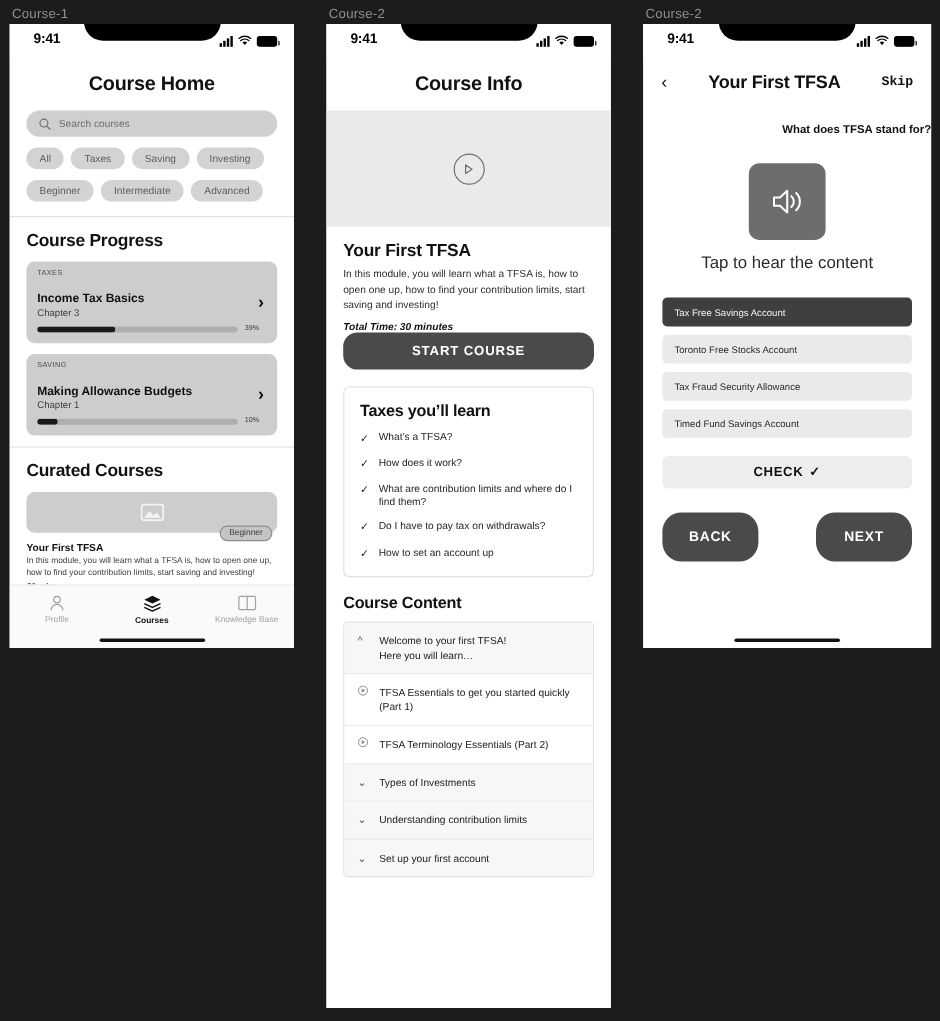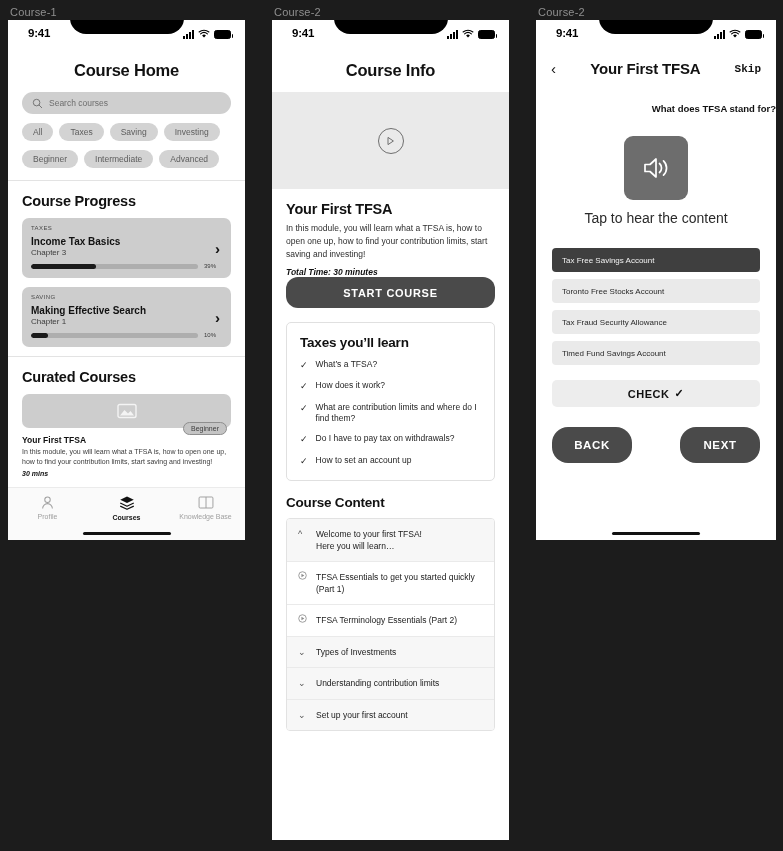--- a/index.html
+++ b/index.html
@@ -124,21 +124,21 @@
     letter-spacing: -.2px;
   }
   .prog-card {
     background: #cdcdcd;
     border-radius: 7px;
     padding: 7px 9px 9px;
     margin-bottom: 9px;
     position: relative;
   }
   .prog-cat { font-size: 6px; color: #4a4a4a; letter-spacing: .4px; }
-  .prog-name { font-size: 10px; font-weight: bold; color: #111; margin-top: 5px; }
+  .prog-name { font-size: 10px; font-weight: bold; color: #111; margin-top: 13px; }
   .prog-chap { font-size: 8px; color: #3c3c3c; margin-top: 1px; }
   .prog-row { display: flex; align-items: center; gap: 6px; margin-top: 6px; }
   .track { flex: 1; height: 5px; background: #aeaeae; border-radius: 3px; overflow: hidden; }
   .fill { height: 100%; background: #1a1a1a; border-radius: 3px; }
   .pct { font-size: 6px; color: #3a3a3a; width: 18px; }
   .chev-r {
     position: absolute; right: 11px; top: 50%; transform: translateY(-50%);
     font-size: 15px; color: #111; font-weight: bold; line-height: 1;
   }
   .thumb {
@@ -236,21 +236,21 @@
     font-size: 8px; color: #2a2a2a; margin-bottom: 7px;
   }
   .opt.sel { background: #3f3f3f; color: #f2f2f2; }
   .check-btn {
     margin: 15px 16px 0; height: 27px; background: #ededed; border-radius: 5px;
     display: flex; align-items: center; justify-content: center;
     font-size: 11px; font-weight: bold; color: #111; letter-spacing: .5px; gap: 5px;
   }
   .nav-btns { display: flex; justify-content: space-between; margin: 20px 16px 0; }
   .nb {
-    width: 80px; height: 36px; background: #4a4a4a; border-radius: 16px;
+    width: 80px; height: 41px; background: #4a4a4a; border-radius: 16px;
     display: flex; align-items: center; justify-content: center;
     color: #fff; font-size: 11.5px; font-weight: bold; letter-spacing: .6px;
   }
 </style>
 </head>
 <body>
 
 <div class="frame-label" style="left:10px; top:6px;">Course-1</div>
 <div class="frame-label" style="left:274px; top:6px;">Course-2</div>
 <div class="frame-label" style="left:538px; top:6px;">Course-2</div>
@@ -316,21 +316,21 @@
             <div class="track">
               <div class="fill" style="width:39%"></div>
             </div>
             <div class="pct">39%</div>
           </div>
           <div class="chev-r">›</div>
         </div>
 
         <div class="prog-card">
           <div class="prog-cat">SAVING</div>
-          <div class="prog-name">Making Effective Search</div>
+          <div class="prog-name">Making Allowance Budgets</div>
           <div class="prog-chap">Chapter 1</div>
           <div class="prog-row">
             <div class="track">
               <div class="fill" style="width:10%"></div>
             </div>
             <div class="pct">10%</div>
           </div>
           <div class="chev-r">›</div>
         </div>
       </div>

